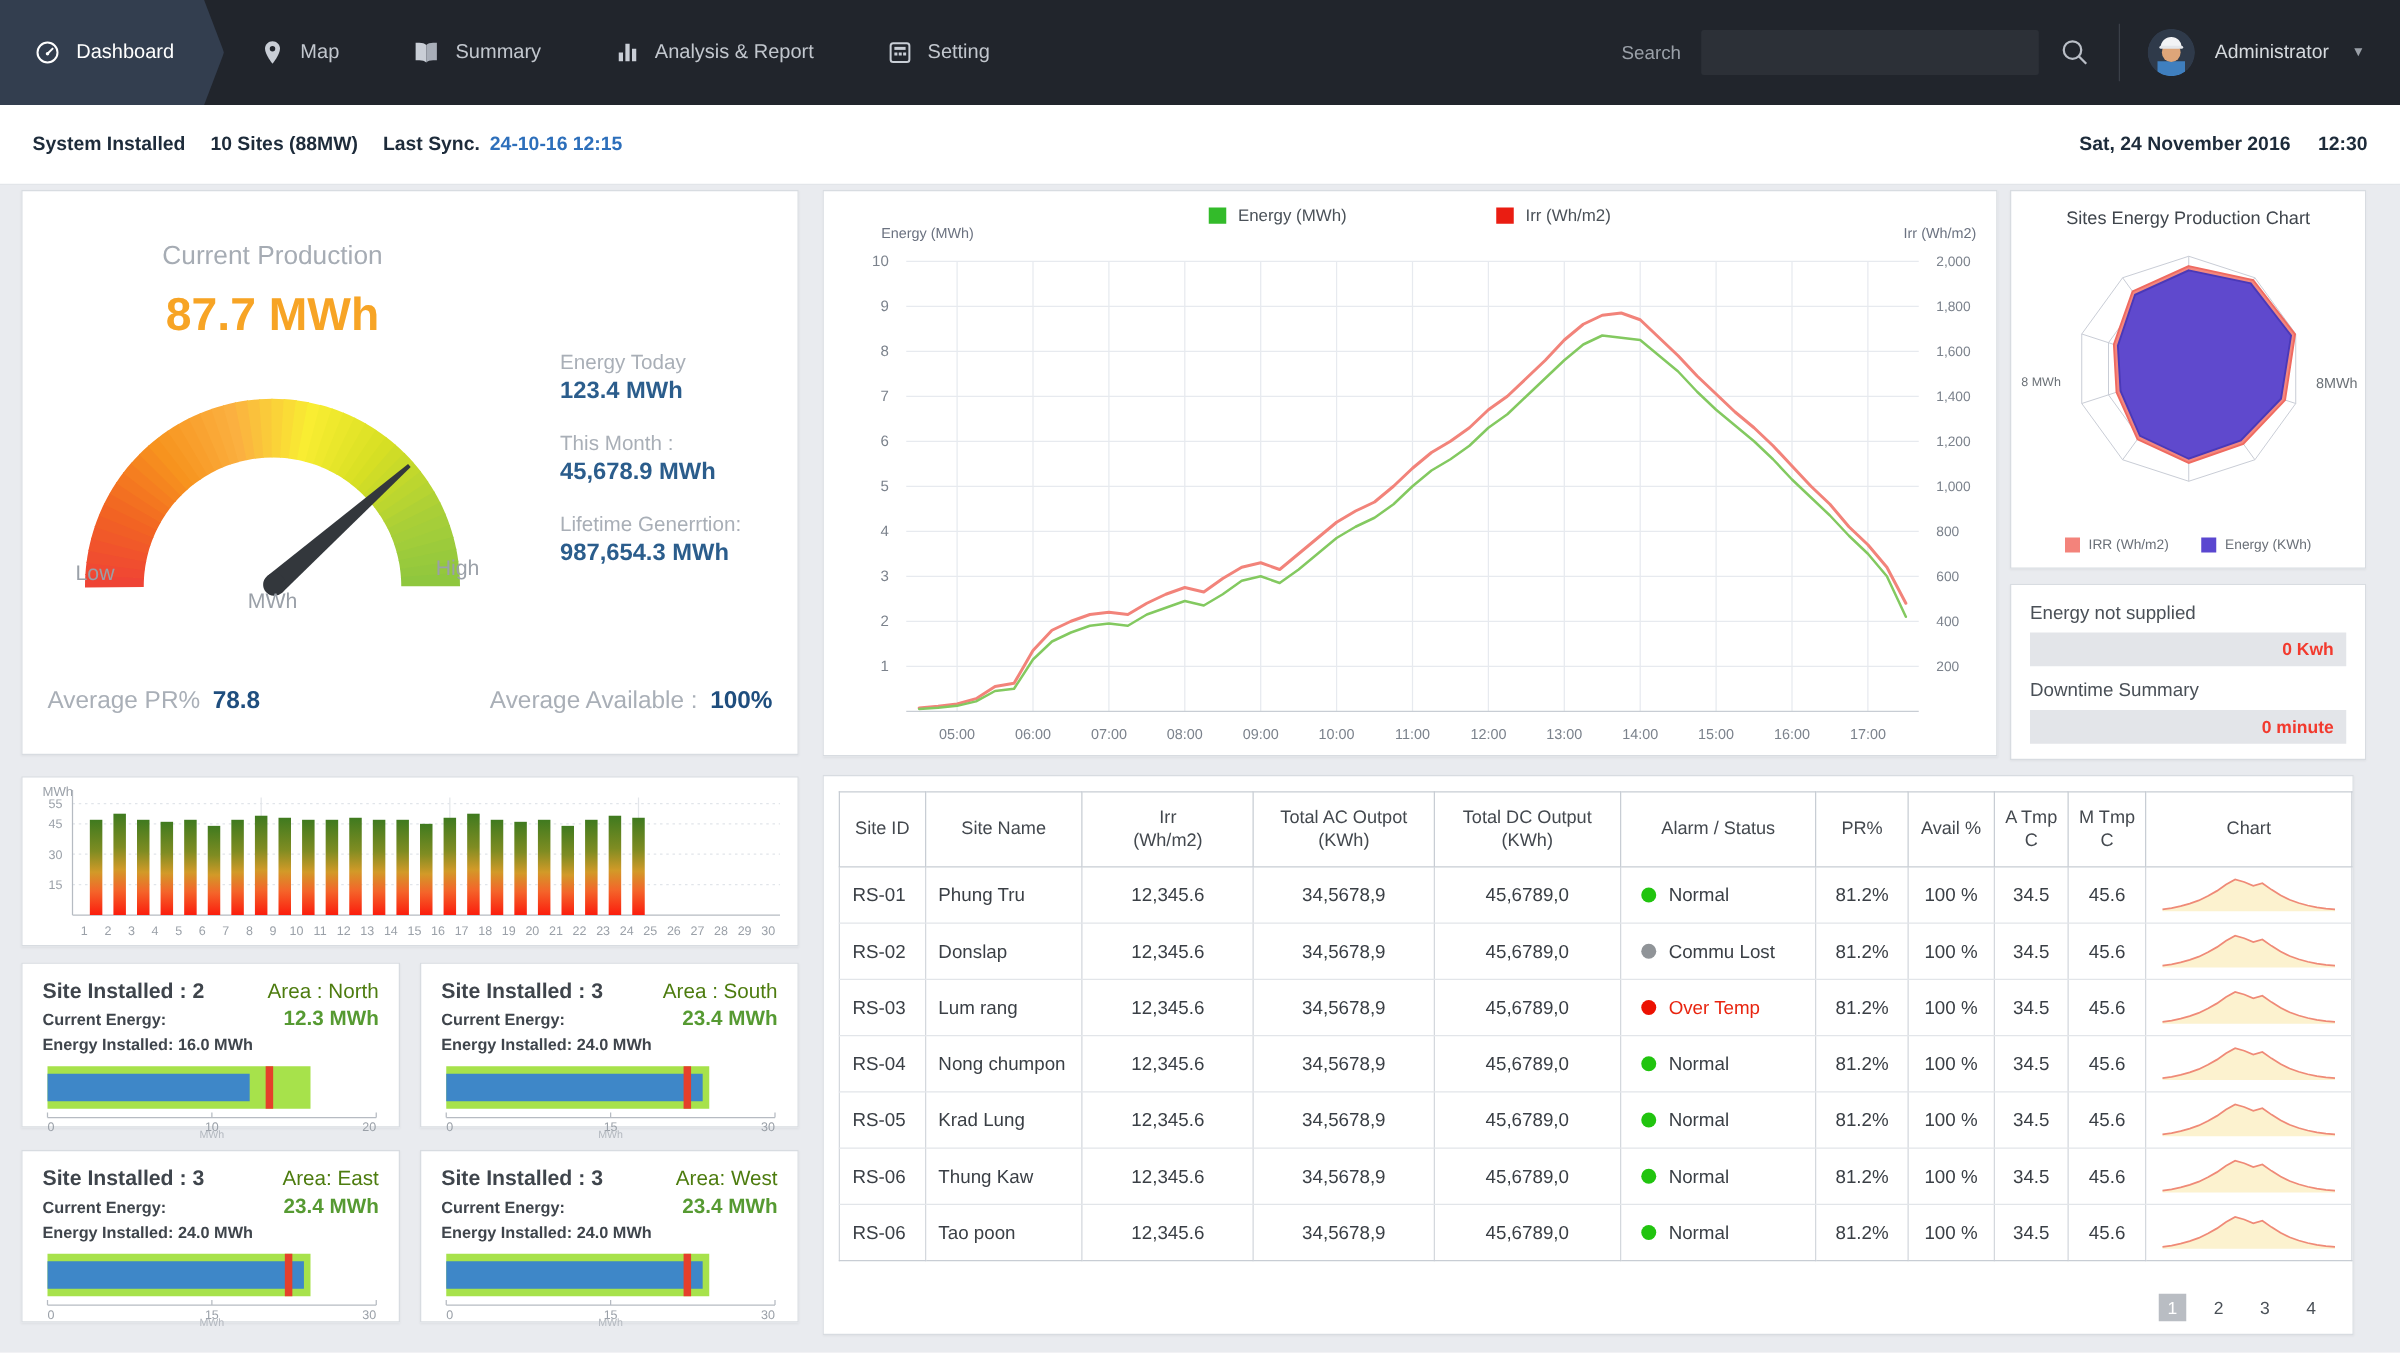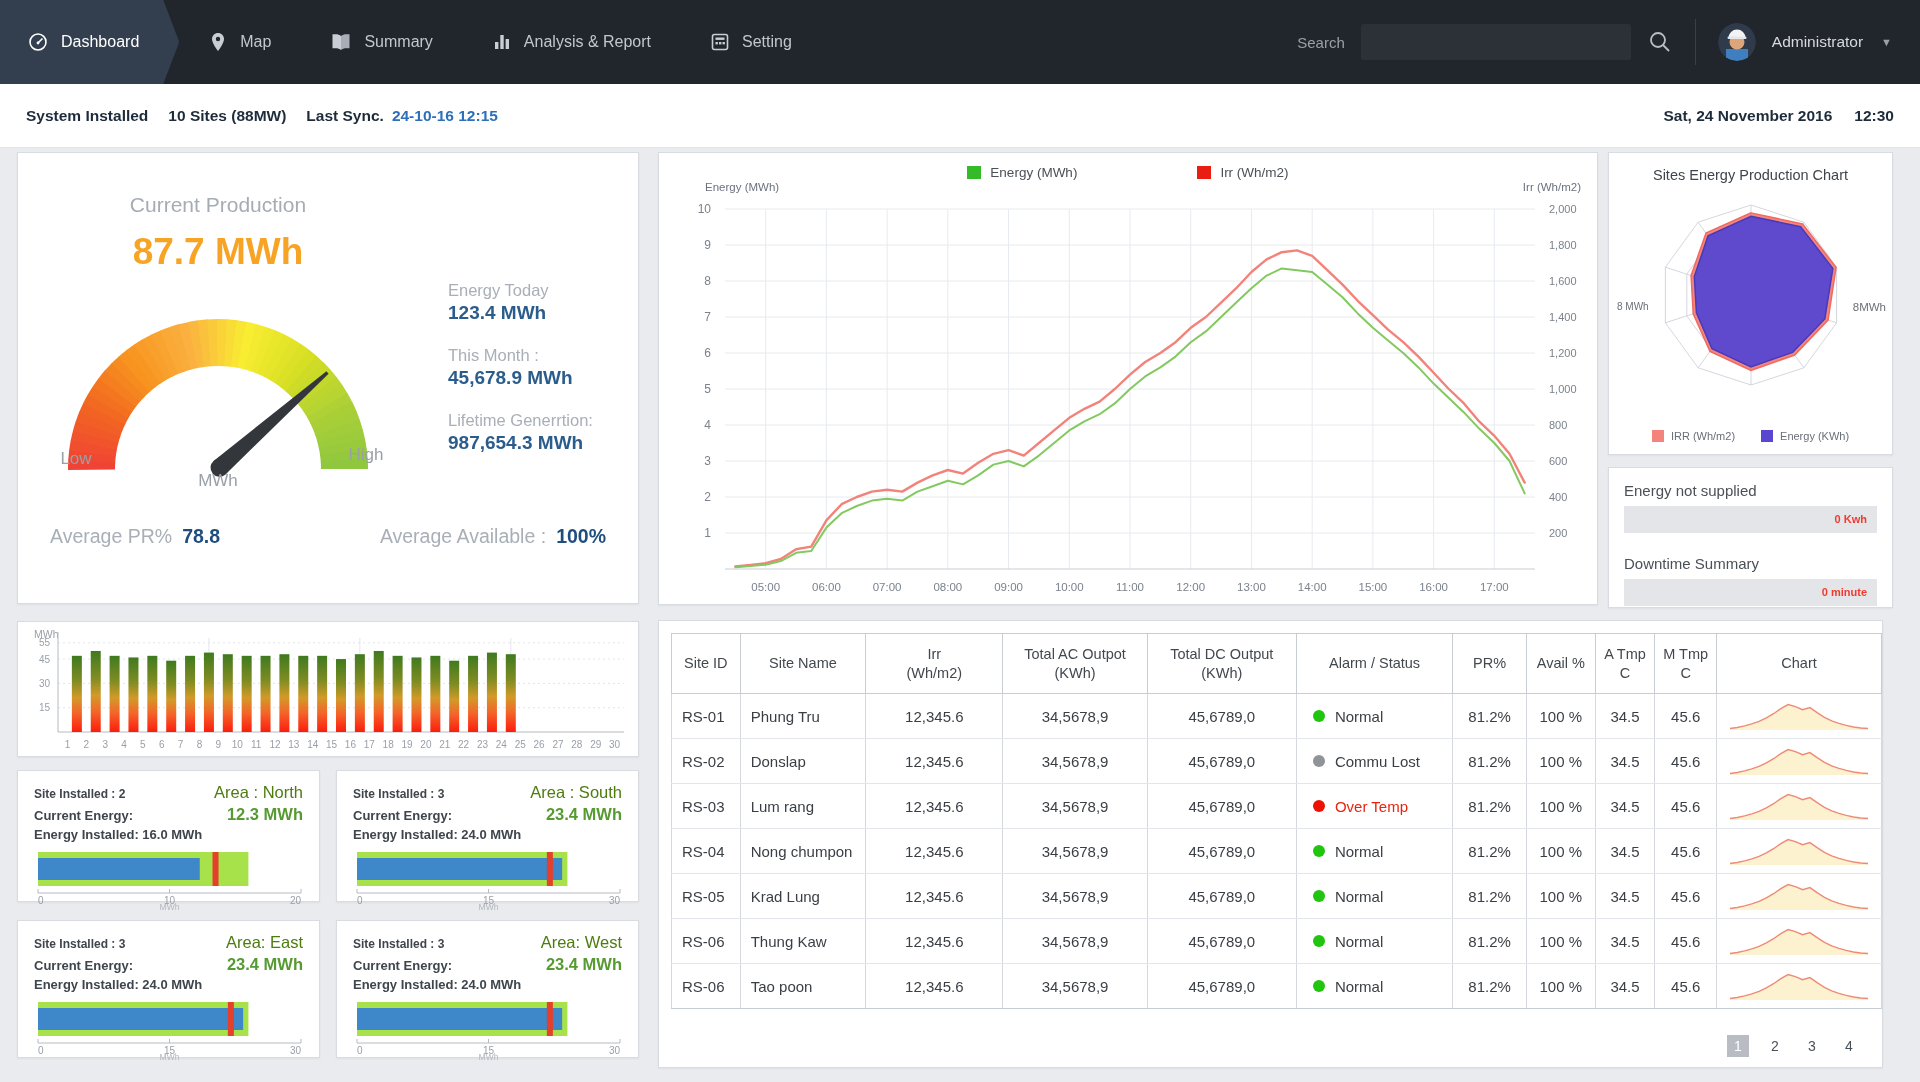--- a/index.html
+++ b/index.html
@@ -34,21 +34,21 @@
   #gauge-panel { left:17px; top:152px; width:622px; height:452px; }
   .gp-title { position:absolute; left:0; top:40px; width:400px; text-align:center; font-size:21px; color:#a6acb4; }
   .gp-value { position:absolute; left:0; top:78px; width:400px; text-align:center; font-size:37px; color:#f7a425; font-weight:bold; }
   #gauge-svg { position:absolute; left:20px; top:124px; }
   .g-low  { position:absolute; left:28px;  top:296px; width:60px; text-align:center; color:#9aa0a8; font-size:17px; }
   .g-unit { position:absolute; left:160px; top:318px; width:80px; text-align:center; color:#9aa0a8; font-size:17px; }
   .g-high { position:absolute; left:318px; top:292px; width:60px; text-align:center; color:#9aa0a8; font-size:17px; }
   .g-stats { position:absolute; left:430px; top:128px; display:flex; flex-direction:column; gap:22px; }
   .g-stat .lbl { color:#a9afb7; font-size:16.5px; }
   .g-stat .val { color:#2b5d8c; font-size:19px; font-weight:bold; margin-top:2px; }
-  .g-avg { position:absolute; left:0; top:372px; width:100%; display:flex; padding:0 32px; align-items:baseline; }
+  .g-avg { position:absolute; left:0; top:396px; width:100%; display:flex; padding:0 20px; align-items:baseline; }
   .g-avg .lbl { color:#a9afb7; font-size:19.5px; }
   .g-avg .val { color:#1f4e7e; font-size:19.5px; font-weight:bold; margin-left:10px; }
   .g-avg .right { margin-left:auto; display:flex; align-items:flex-start; }
 
   
   #chart-panel { left:658px; top:152px; width:940px; height:453px; }
   .lc-legend { position:absolute; left:0; top:12px; width:100%; display:flex; justify-content:center; gap:120px; }
   .lc-legend .entry { display:flex; align-items:center; gap:9px; font-size:13.5px; color:#4a5158; }
   .lc-swatch { width:14px; height:13px; display:inline-block; }
   .lc-axis-title-left  { position:absolute; left:46px; top:28px; font-size:11.5px; color:#6b7280; }
@@ -61,35 +61,35 @@
   #radar-svg { position:absolute; left:1px; top:34px; }
   .radar-lab-left  { position:absolute; left:8px;  top:148px; font-size:10px; color:#6b7177; }
   .radar-lab-right { position:absolute; right:6px; top:148px; font-size:11.5px; color:#6b7177;padding-left:25px; }
   .radar-legend { position:absolute; left:0; bottom:12px; width:100%; display:flex; justify-content:center; gap:26px; }
   .radar-legend .entry { display:flex; align-items:center; gap:7px; font-size:11px; color:#6a7078; }
   .radar-sw { width:12px; height:12px; display:inline-block; }
 
   
   #ens-panel { left:1608px; top:467px; width:285px; height:141px; padding:14px 15px; }
   .ens-label { font-size:15px; color:#4a5057; margin-bottom:7px; }
-  .ens-bar { width:100%; height:27px; background:#e3e5e9; text-align:right; font-size:11px; font-weight:bold; color:#f23a2e; line-height:27px; padding-right:10px; margin-bottom:22px; }
+  .ens-bar { width:100%; height:27px; background:#e3e5e9; text-align:right; font-size:14px; font-weight:bold; color:#f23a2e; line-height:27px; padding-right:10px; margin-bottom:11px; }
 
   
   #bars-panel { left:17px; top:621px; width:622px; height:136px; }
   .bars-ylabel { position:absolute; left:16px; top:6px; font-size:10.5px; color:#9aa0a8; }
   #bars-svg { position:absolute; left:0; top:0; }
 
   
   .area-panel { padding:12px 16px; }
   #area-0 { left:17px;  top:770px; width:303px; height:132px; }
   #area-1 { left:336px; top:770px; width:303px; height:132px; }
   #area-2 { left:17px;  top:920px; width:303px; height:138px; }
   #area-3 { left:336px; top:920px; width:303px; height:138px; }
   .ap-row1 { display:flex; align-items:baseline; }
-  .ap-installed { font-size:12px; color:#3f454c; font-weight:bold; }
+  .ap-installed { font-size:17px; color:#3f454c; font-weight:bold; }
   .ap-area { margin-left:auto; font-size:16.5px; color:#4d7c0f; font-weight:normal; }
   .ap-row2 { display:flex; align-items:baseline; margin-top:3px; }
   .ap-curlabel { font-size:13px; color:#3f454c; font-weight:bold; }
   .ap-curvalue { margin-left:auto; font-size:16.5px; color:#569a32; font-weight:bold; }
   .ap-row3 { font-size:13px; color:#3f454c; font-weight:bold; margin-top:3px; }
   .ap-bullet { margin-top:6px; }
 
   
   #table-panel { left:658px; top:620px; width:1225px; height:448px; }
   .site-table { position:absolute; left:12px; top:12px; border-collapse:collapse; table-layout:fixed; }

